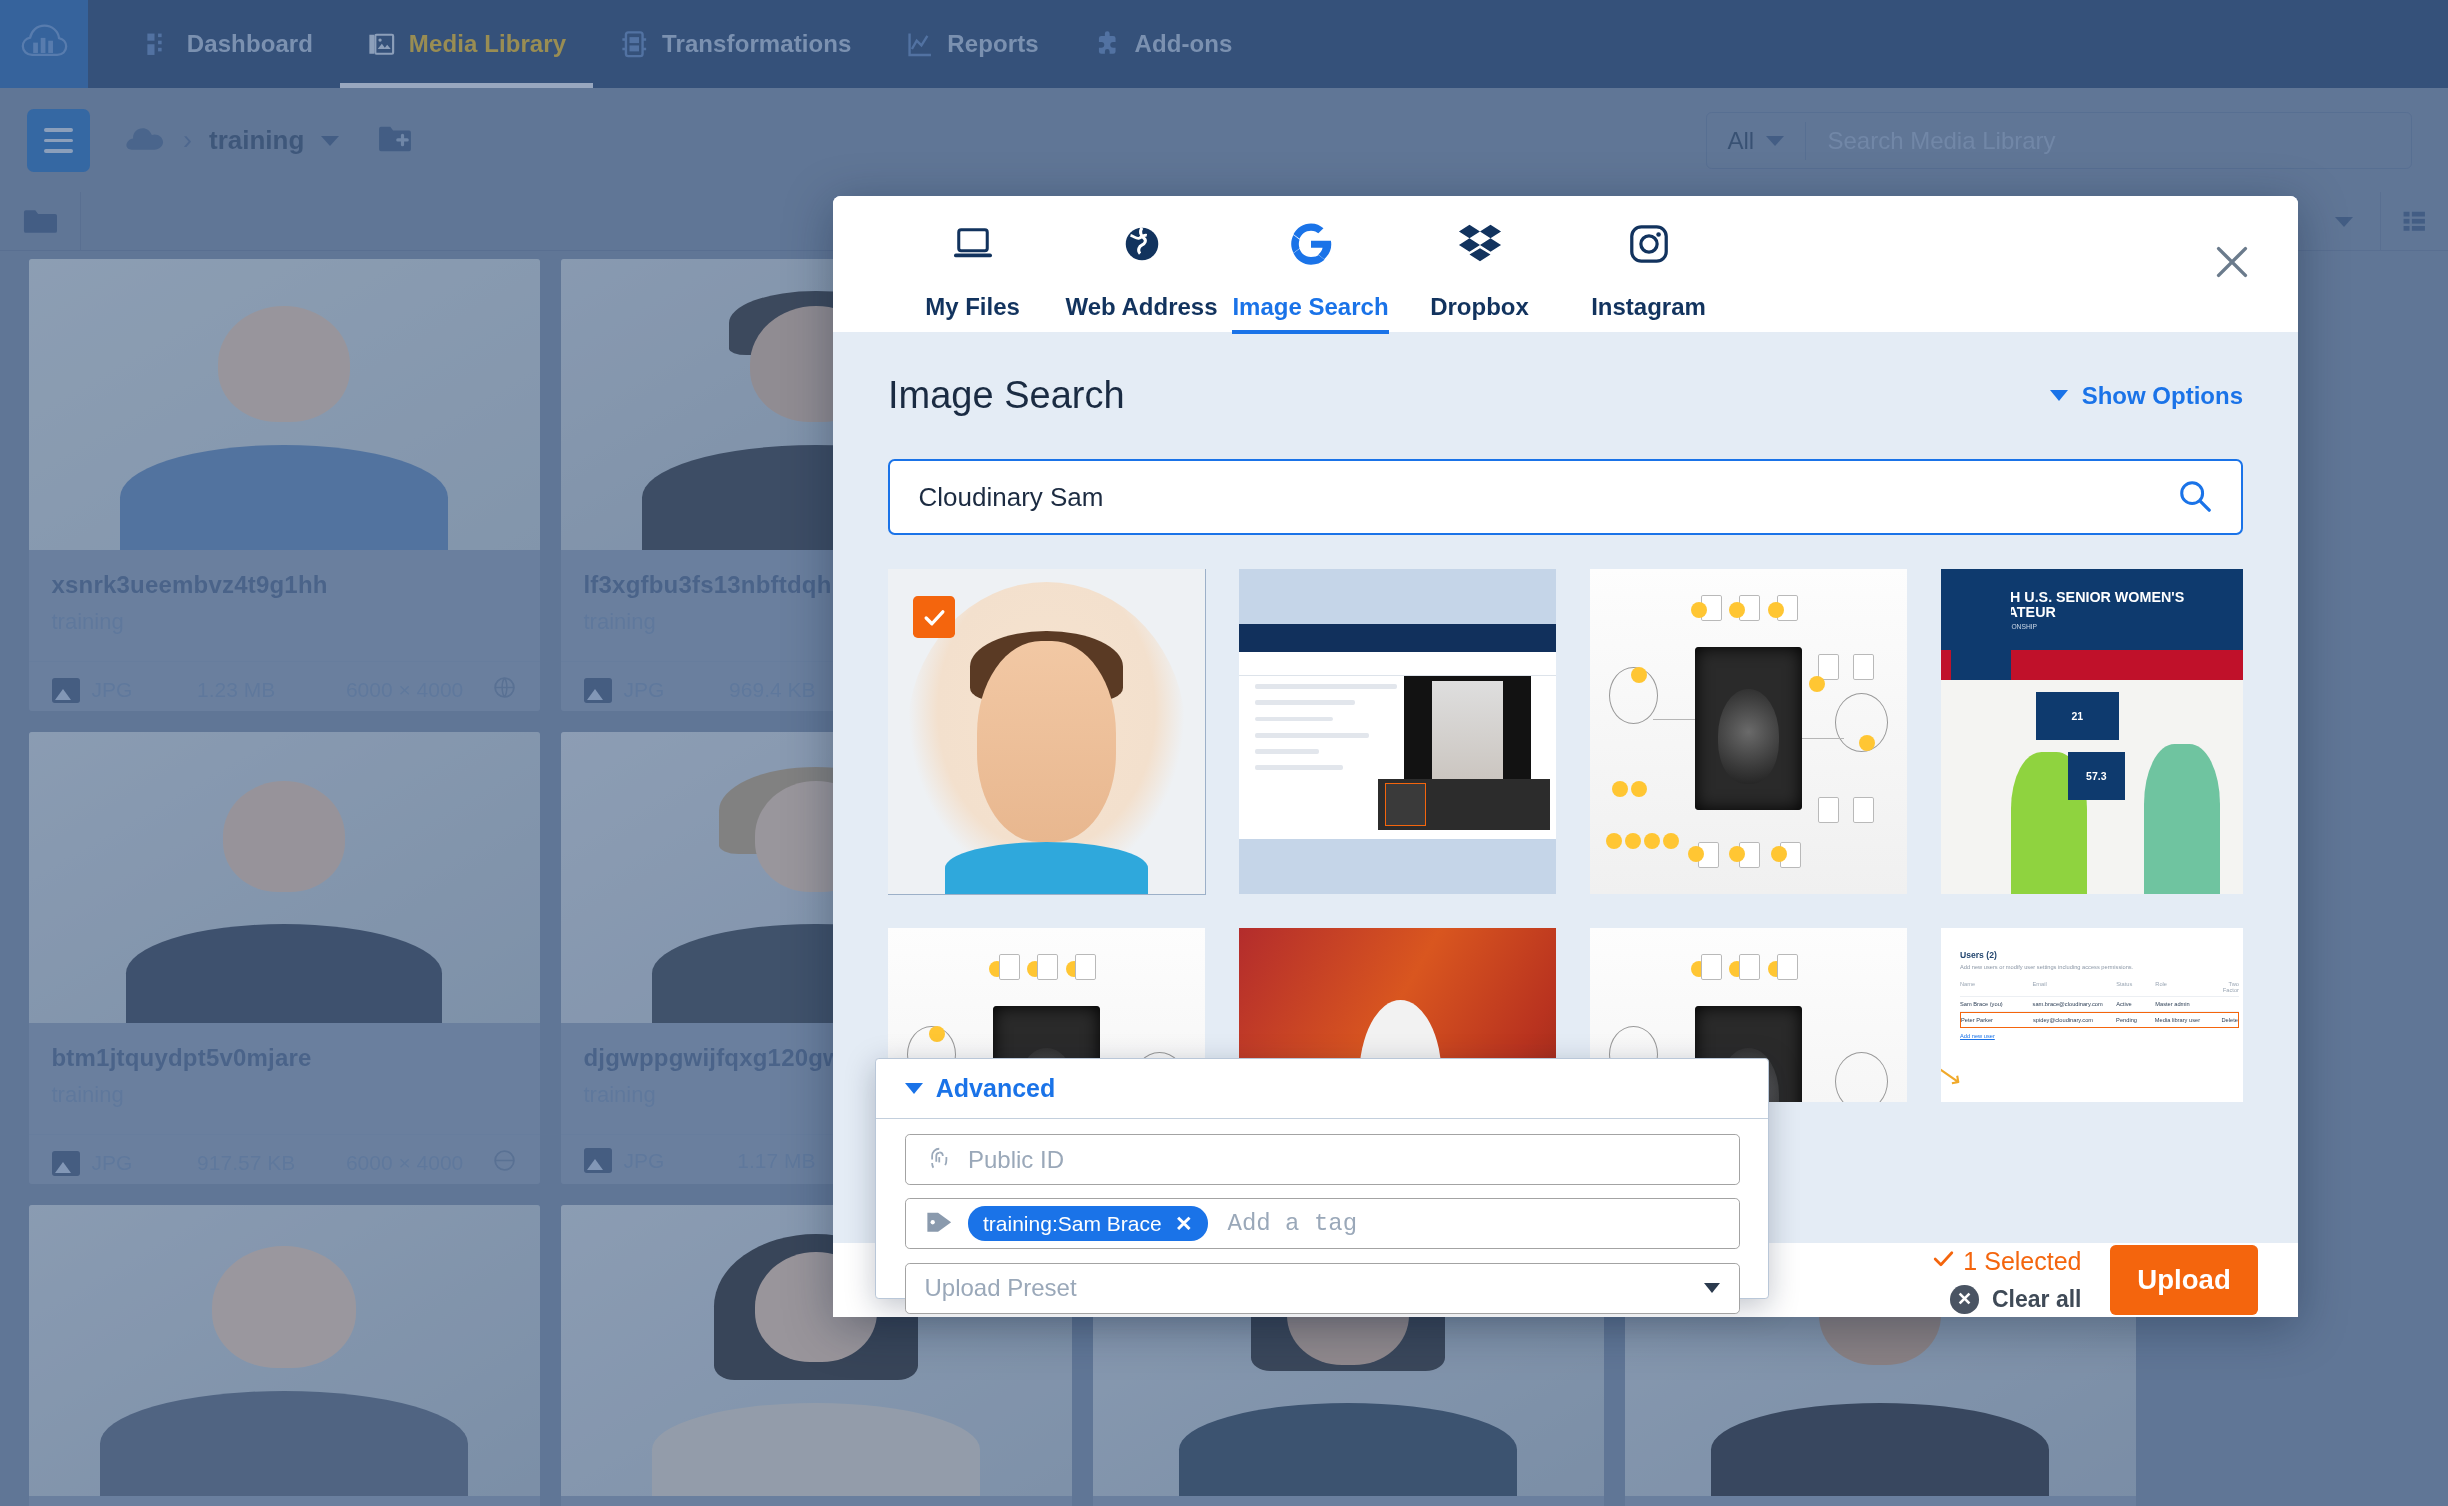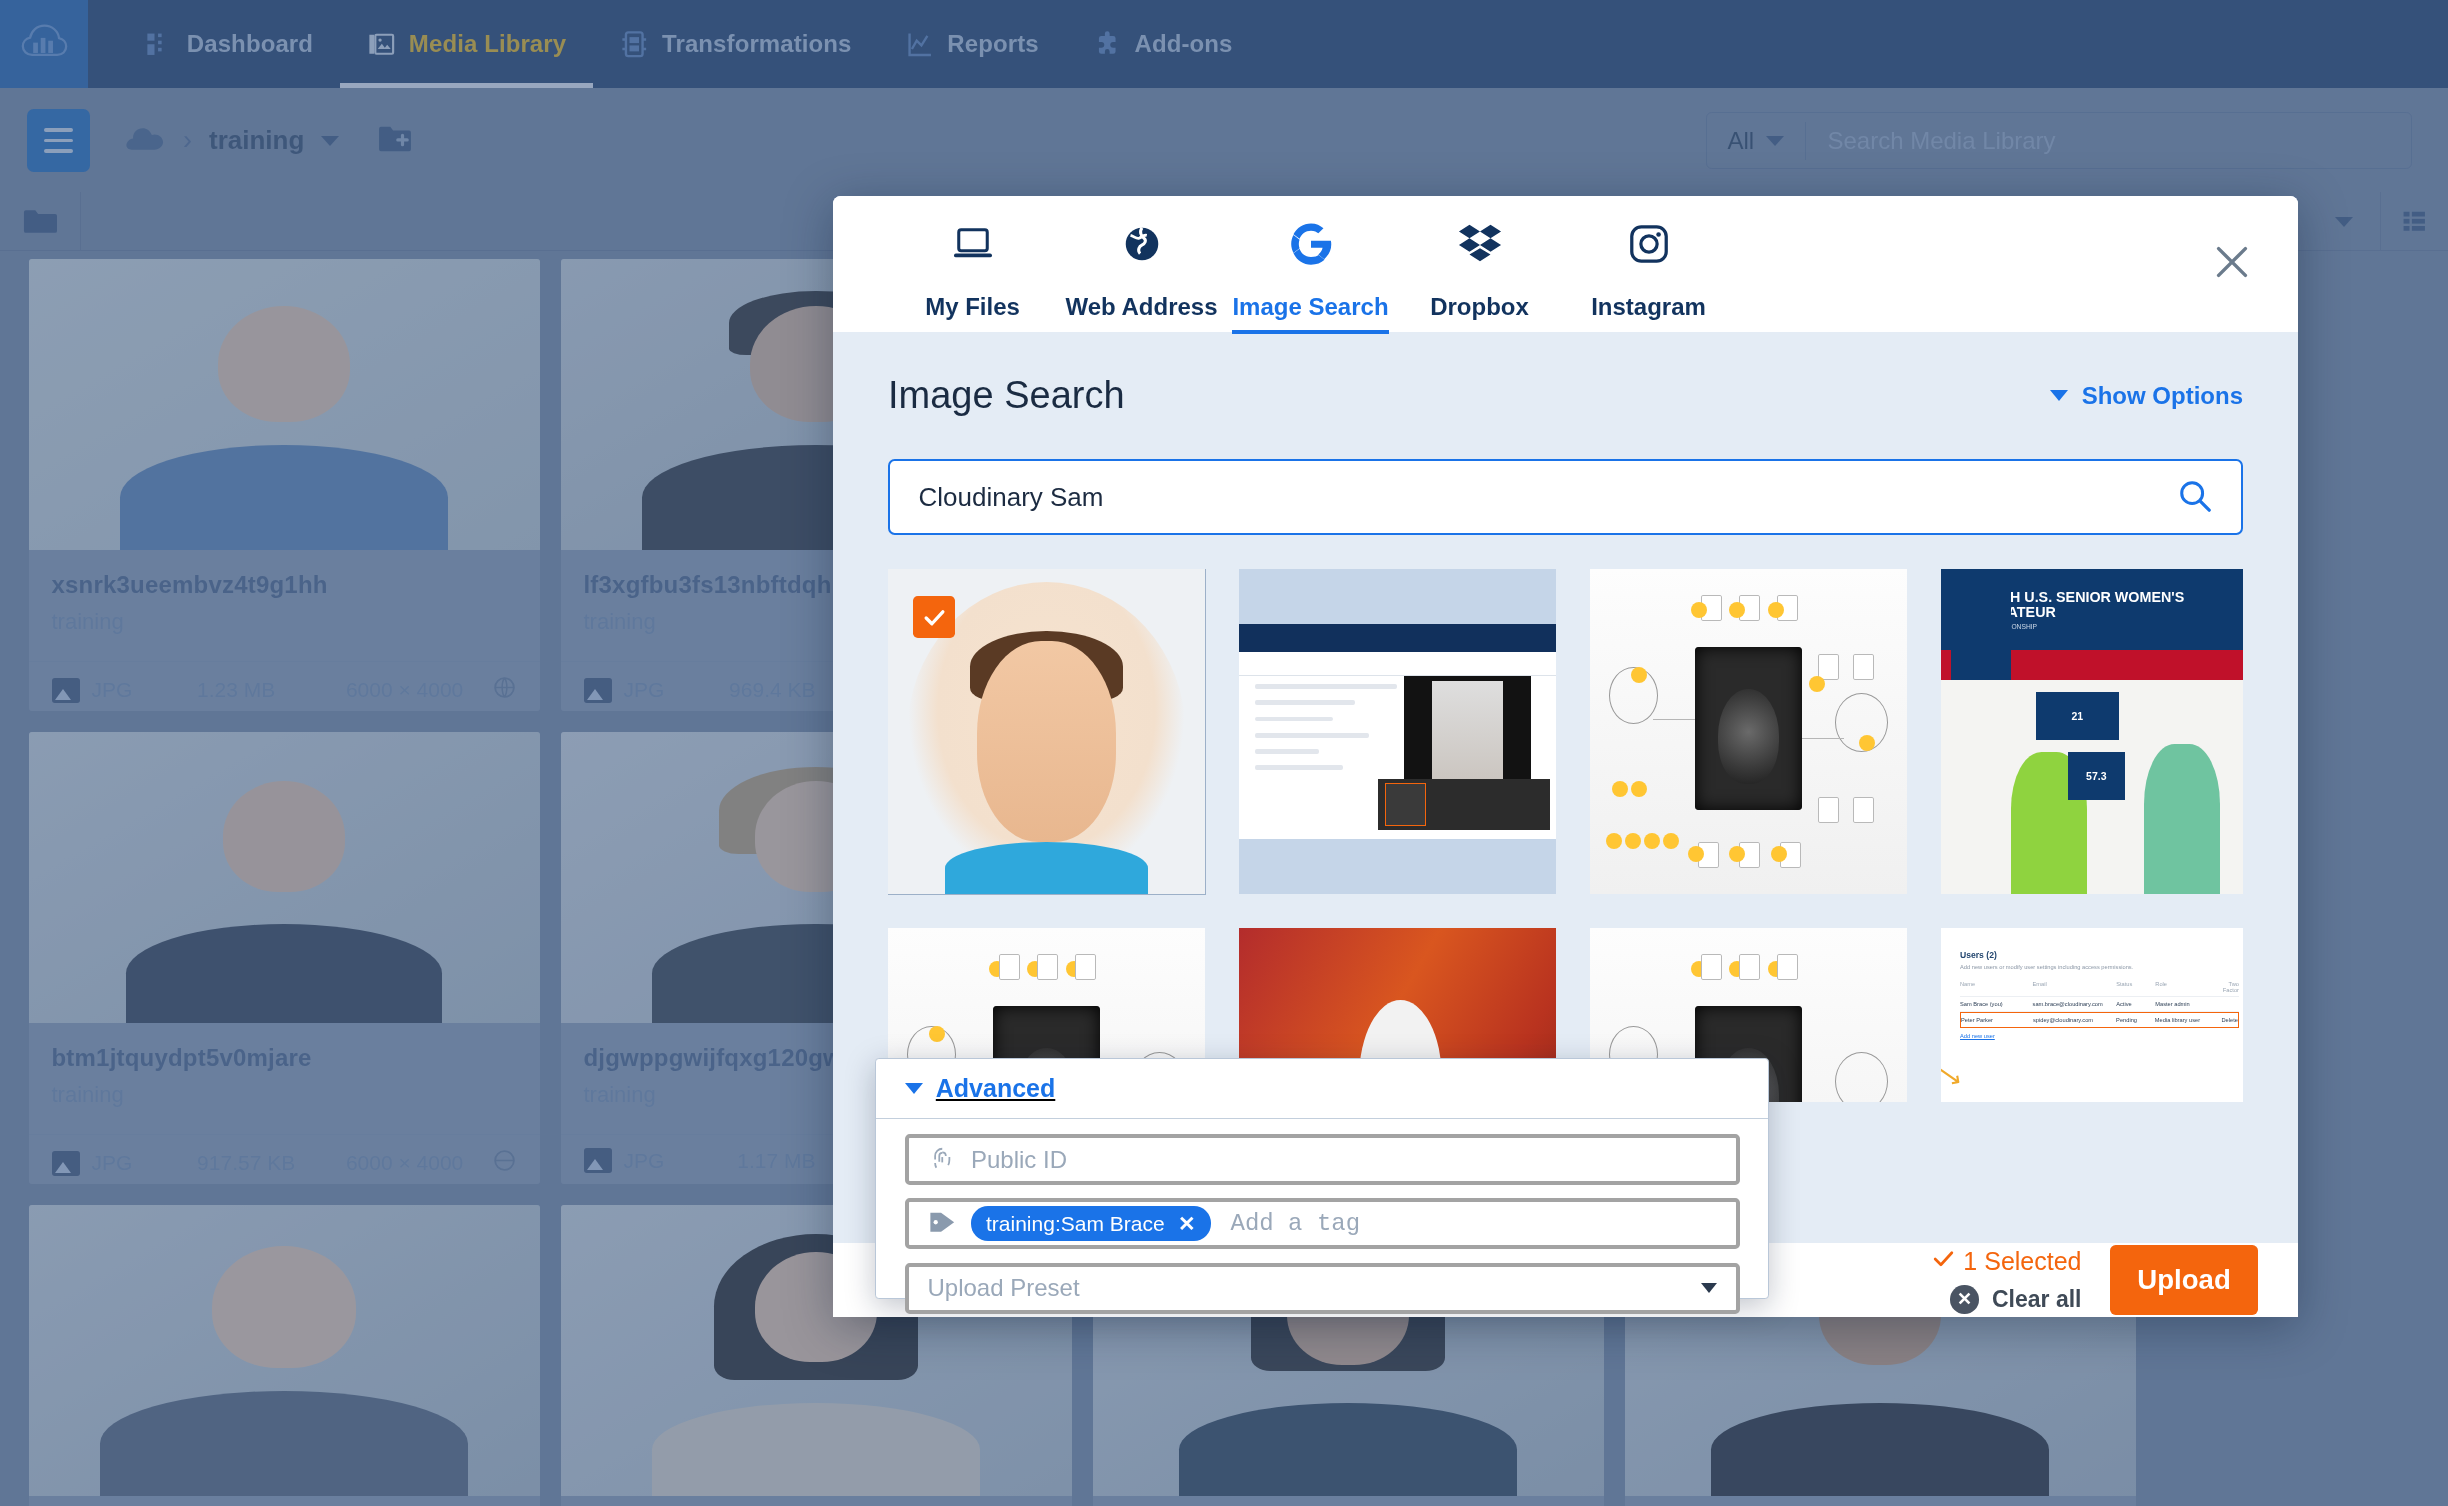--- a/index.html
+++ b/index.html
@@ -213,26 +213,26 @@
   .mu-arrow { position:absolute; left:-4%; top:40%; color:#f0a92a; font-size:25px; transform: rotate(35deg); }
 
   
   .advanced {
     position: absolute; left: 875px; top: 1058px; width: 894px; height: 241px;
     background: #ffffff; border: 1px solid #b9c7d8; border-radius: 3.8px;
     box-shadow: 0 7.6px 30px rgba(10,25,50,.25); z-index: 30;
   }
   .adv-head {
     height: 60px; display: flex; align-items: center; gap: 13.3px;
-    padding-left: 28.5px; border-bottom: 1px solid #c3cfdd; text-decoration: underline;
+    padding-left: 28.5px; border-bottom: 1px solid #c3cfdd;
   }
   .adv-title { color: #1a73e8; font-size: 25px; font-weight: 700; }
   .adv-body { padding: 15px 28.5px 0; }
   .adv-field {
-    height: 51px; border: 4px solid #a3a3a3; border-radius: 4.8px;
+    height: 51px; border: 1px solid #a3a3a3; border-radius: 4.8px;
     display: flex; align-items: center; padding: 0 19px; margin-bottom: 13.3px; background:#fff;
   }
   .adv-ph { color: #9aa8b9; font-size: 24px; }
   .adv-ph.tagph { margin-left: 20px; font-family: Liberation Mono, monospace; }
   .tag-chip {
     display: flex; align-items: center; gap: 13.3px; background: #1a73e8; color: #fff;
     border-radius: 17px; padding: 5.7px 15px; font-size: 21px; margin-left: 15px;
   }
   .tag-x { font-weight: 700; font-size: 21px; }
   .adv-caret { margin-left: auto; width: 0; height: 0; border-left: 8.6px solid transparent; border-right: 8.6px solid transparent; border-top: 10.5px solid #2b3a4e; }

